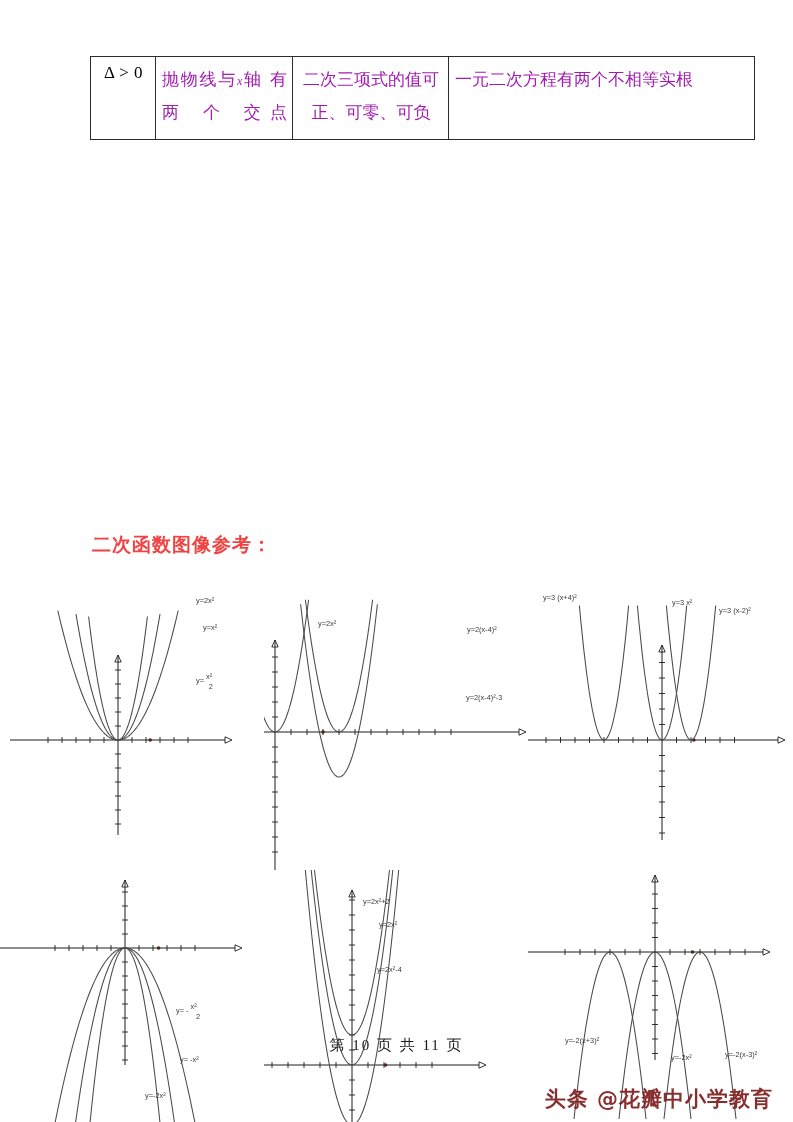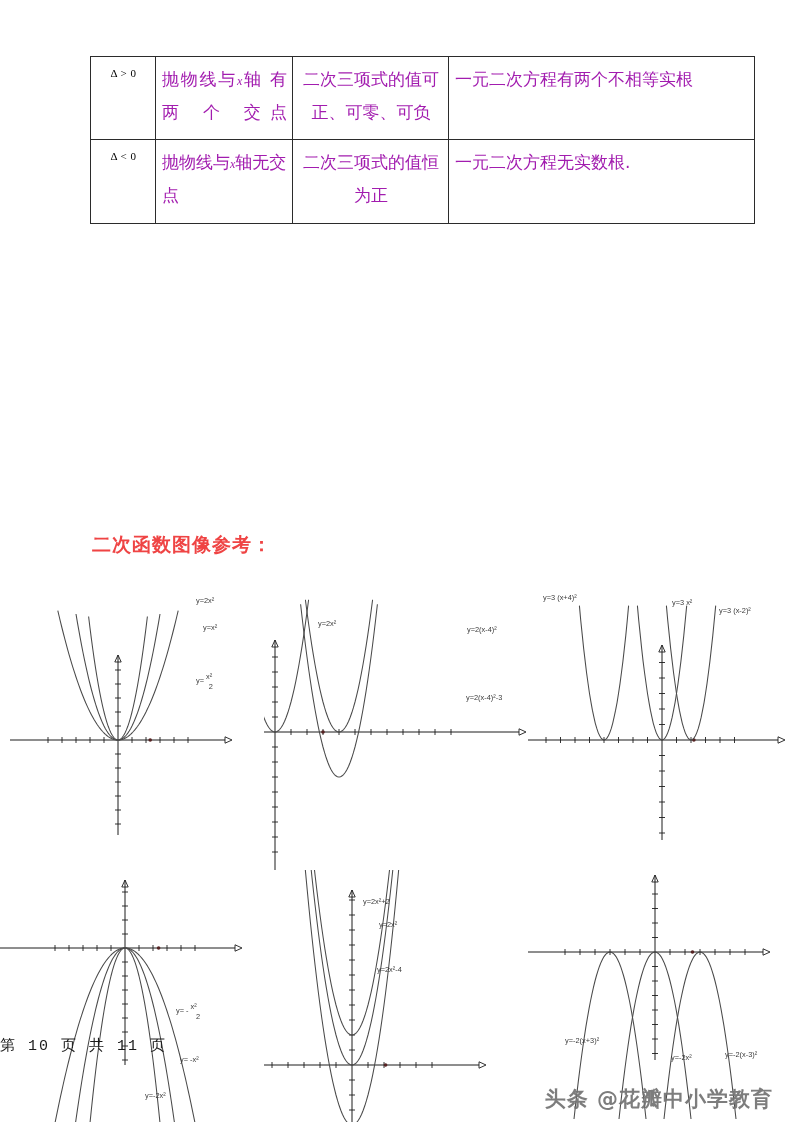--- a/index.html
+++ b/index.html
@@ -33,21 +33,21 @@
     vertical-align: top;
     padding: 6px 5px 10px 6px;
   }
   td.col-delta { width: 53px; text-align: center; padding-top: 7px; }
   td.col-b { width: 125px; }
   td.col-c { width: 144px; text-align: center; }
   td.col-d { width: 294px; }
 
   .delta {
     font-family: "Liberation Serif", serif;
-    font-size: 11px;
+    font-size: 17px;
     letter-spacing: 0.5px;
     white-space: nowrap;
   }
   .cn {
     font-family: "DejaVu Sans", "Liberation Sans", sans-serif;
     font-size: 17px;
     line-height: 1.95;
     color: #a21caf;
   }
   .cn.just {
@@ -90,33 +90,34 @@
     position: relative;
   }
   .graph-cell svg { display: block; }
 
   
   .page-footer {
     position: absolute;
     left: 0;
     top: 1036px;
     width: 793px;
-    font-family: Liberation Mono, monospace;
+    text-align: center;
+    font-family: Liberation Serif, serif;
     font-size: 15px;
     letter-spacing: 2px;
     color: #1a1a1a;
   }
   .watermark {
     position: absolute;
     right: 20px;
     top: 1085px;
     font-family: "DejaVu Sans", "Liberation Sans", sans-serif;
     font-size: 21px;
     font-weight: bold;
-    color: #737373;
+    color: #7f1d1d;
     letter-spacing: 1px;
     opacity: 0.92;
   }
 
   text.glabel {
     font-family: "Liberation Sans", "DejaVu Sans", sans-serif;
     fill: #3a3a3a;
   }
 </style>
 </head>
@@ -130,34 +131,20 @@
           <span class="delta">Δ &gt; 0</span>
         </td>
         <td class="col-b">
           <div class="cn just"><span>抛物线与</span><span class="ital">x</span><span>轴 有 两 个 交点</span></div>
         </td>
         <td class="col-c">
           <div class="cn">二次三项式的值可正、可零、可负</div>
         </td>
         <td class="col-d">
           <div class="cn">一元二次方程有两个不相等实根</div>
-        </td>
-      </tr>
-      <tr>
-        <td class="col-delta">
-          <span class="delta">Δ &lt; 0</span>
-        </td>
-        <td class="col-b">
-          <div class="cn"><span>抛物线与</span><span class="ital">x</span><span>轴无交点</span></div>
-        </td>
-        <td class="col-c">
-          <div class="cn">二次三项式的值恒为正</div>
-        </td>
-        <td class="col-d">
-          <div class="cn">一元二次方程无实数根.</div>
         </td>
       </tr>
     </tbody>
   </table>
 </div>
 
 <div class="section-heading">二次函数图像参考：</div>
 
 <div class="graphs">
   <div class="graph-row">

